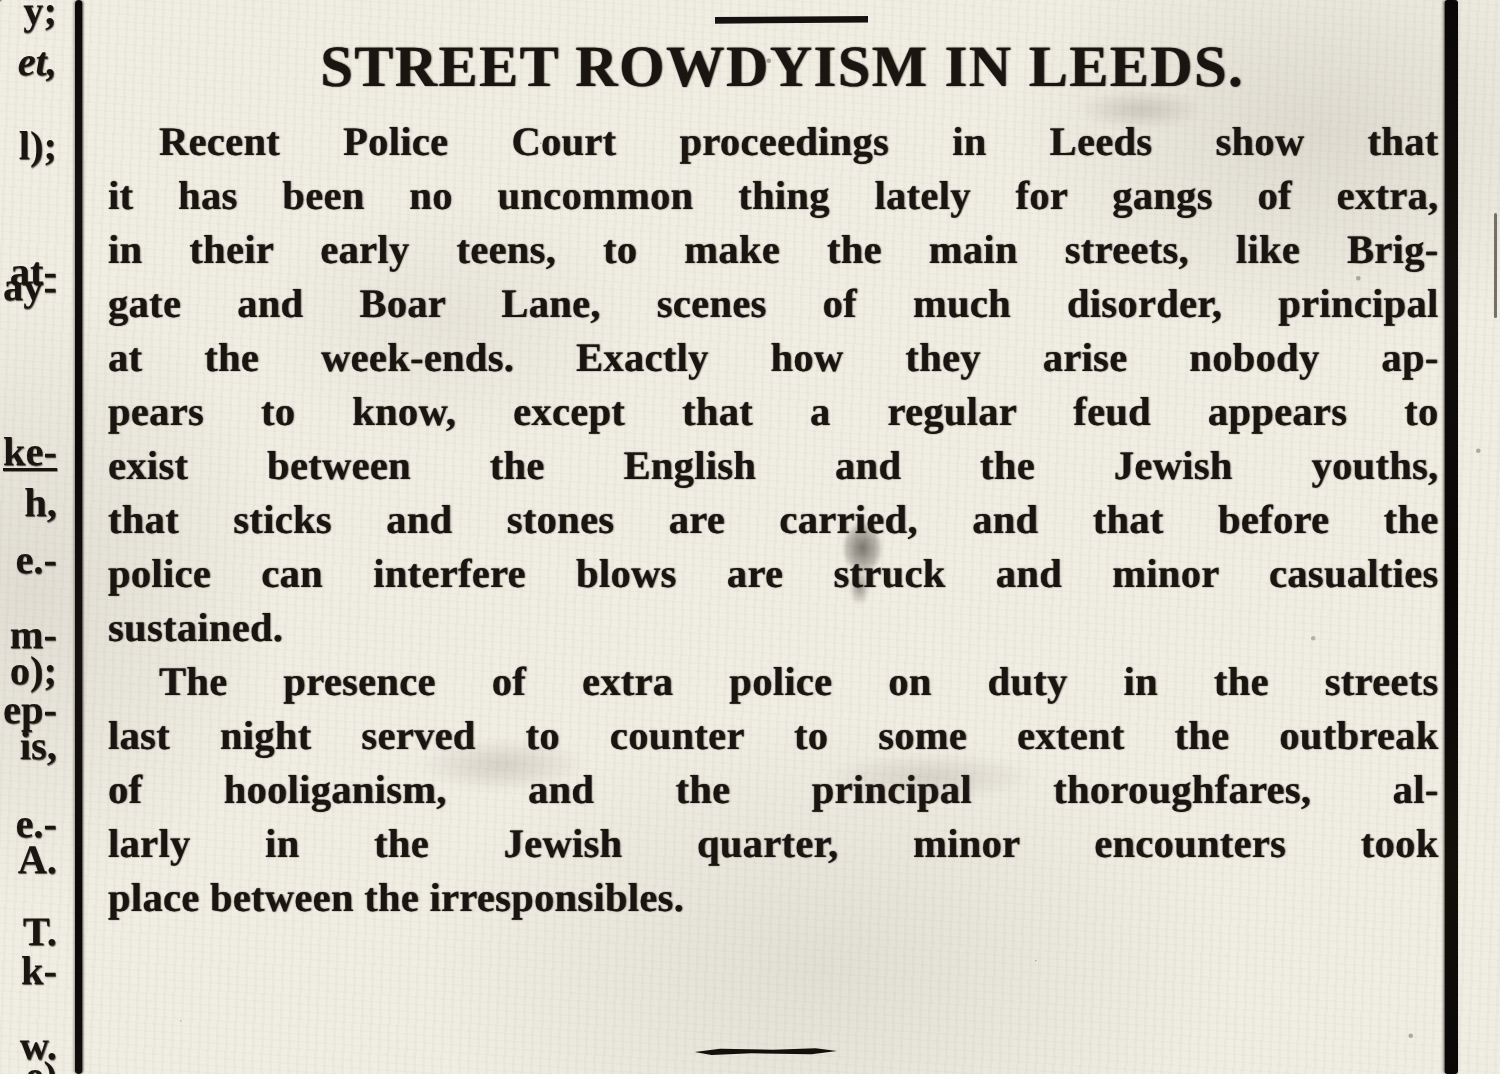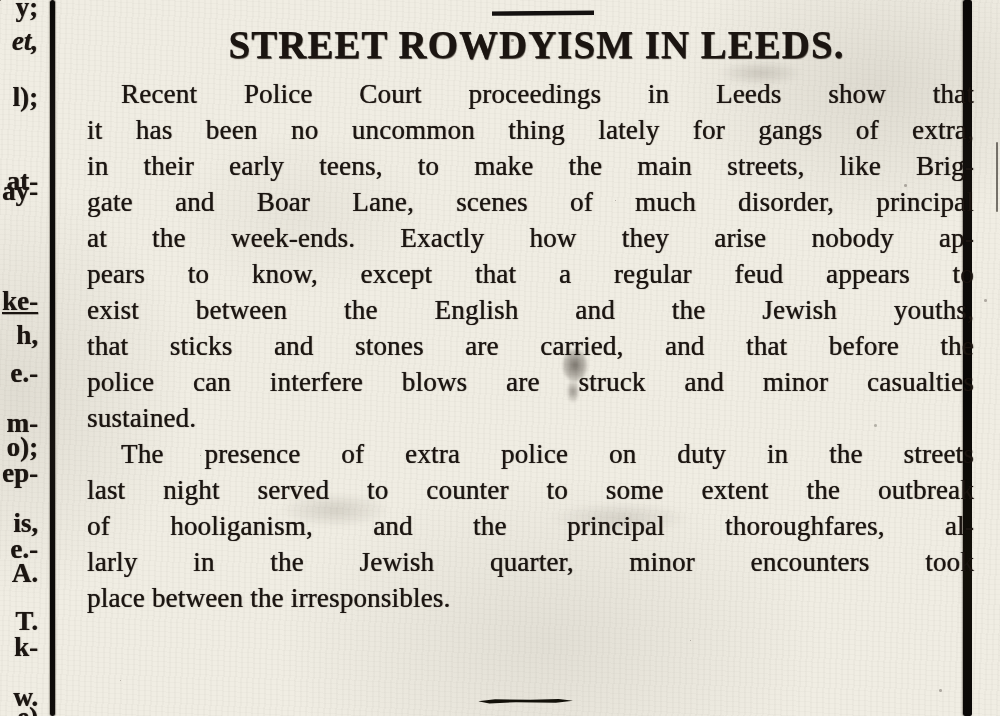--- a/index.html
+++ b/index.html
@@ -45,42 +45,42 @@
     background:linear-gradient(180deg,#0a0807 0%,#120f0c 25%,#080706 55%,#131009 80%,#0a0807 100%);
     border-radius:2px;
     box-shadow:-1px 0 1.5px rgba(25,18,10,.4);
   }
   .edge-streak{
     position:absolute;left:996px;top:142px;width:2px;height:70px;
     background:rgba(20,15,10,.55);border-radius:2px;filter:blur(.4px);
   }
   
   .article{
-    position:absolute;left:87px;top:0;width:887px;height:716px;
+    position:absolute;left:72px;top:0;width:887px;height:716px;
   }
   .top-rule{
     position:absolute;top:9px;left:50%;
     transform:translateX(calc(-50% + 12px));
     width:106px;height:8px;
     background:
       linear-gradient(90deg, transparent 0 2px, #141110 2px calc(100% - 2px), transparent calc(100% - 2px));
     clip-path:polygon(0 30%,100% 20%,100% 75%,0 85%);
     filter:blur(.3px);
   }
   .headline{
     position:absolute;top:22px;left:0;width:100%;margin:0;
     transform:translateX(6px);
     text-align:center;
     font-size:39px;font-weight:700;letter-spacing:1px;
     text-shadow:0.5px 0.5px 1px rgba(18,10,4,.8), -0.3px 0 0.5px rgba(18,10,4,.4);
     filter:blur(.25px);
   }
   .body{
     position:absolute;top:76px;left:0;width:100%;
-    font-size:27px;font-weight:400;line-height:36px;
+    font-size:27px;font-weight:700;line-height:36px;
     letter-spacing:.2px;
     text-shadow:0.45px 0.45px 0.9px rgba(20,12,5,.7), -0.3px 0.1px 0.6px rgba(20,12,5,.35);
     filter:blur(.22px);
   }
   .line{text-align:justify;text-align-last:justify;white-space:nowrap;}
   .line.first{text-indent:34px;}
   .line.last{text-align-last:left;white-space:normal;}
   .bottom-rule{
     position:absolute;top:698px;left:50%;
     transform:translateX(calc(-50% - 5px));
@@ -132,21 +132,21 @@
       <div class="frag" style="top: 26px; font-style: italic;">et,</div>
       <div class="frag" style="top: 82px;">l);</div>
       <div class="frag" style="top: 134px; margin-top: 32px;">at-</div>
       <div class="frag" style="top: 176px; text-align: right;">ay-</div>
       <div class="frag" style="top: 286px; text-decoration: underline;">ke-</div>
       <div class="frag" style="top: 320px;">h,</div>
       <div class="frag" style="top: 358px;">e.-</div>
       <div class="frag" style="top: 408px;">m-</div>
       <div class="frag" style="top: 432px;">o);</div>
       <div class="frag" style="top: 458px;">ep-</div>
-      <div class="frag" style="top: 482px; margin-top: 26px;">is,</div>
+      <div class="frag" style="top: 482px;">is,</div>
       <div class="frag" style="top: 534px;">e.-</div>
       <div class="frag" style="top: 558px;">A.</div>
       <div class="frag" style="top: 606px;">T.</div>
       <div class="frag" style="top: 632px;">k-</div>
       <div class="frag" style="top: 682px;">w.</div>
       <div class="frag" style="top: 702px;">e)</div>
     </div>
 
   <div class="rule-left"></div>
   <div class="rule-right"></div>

